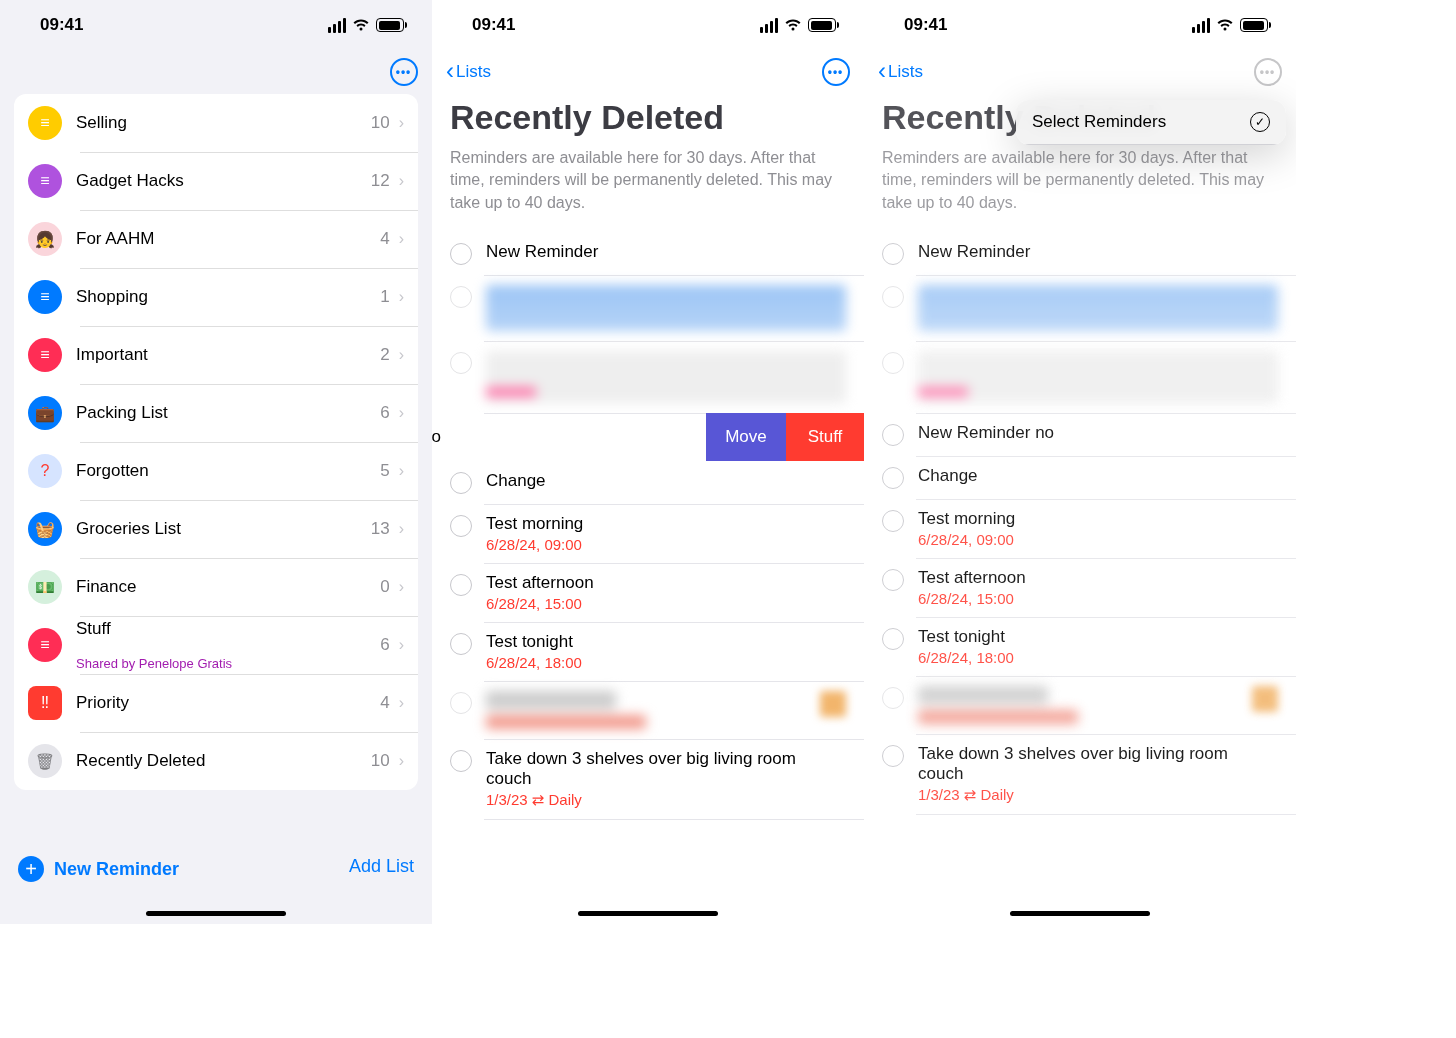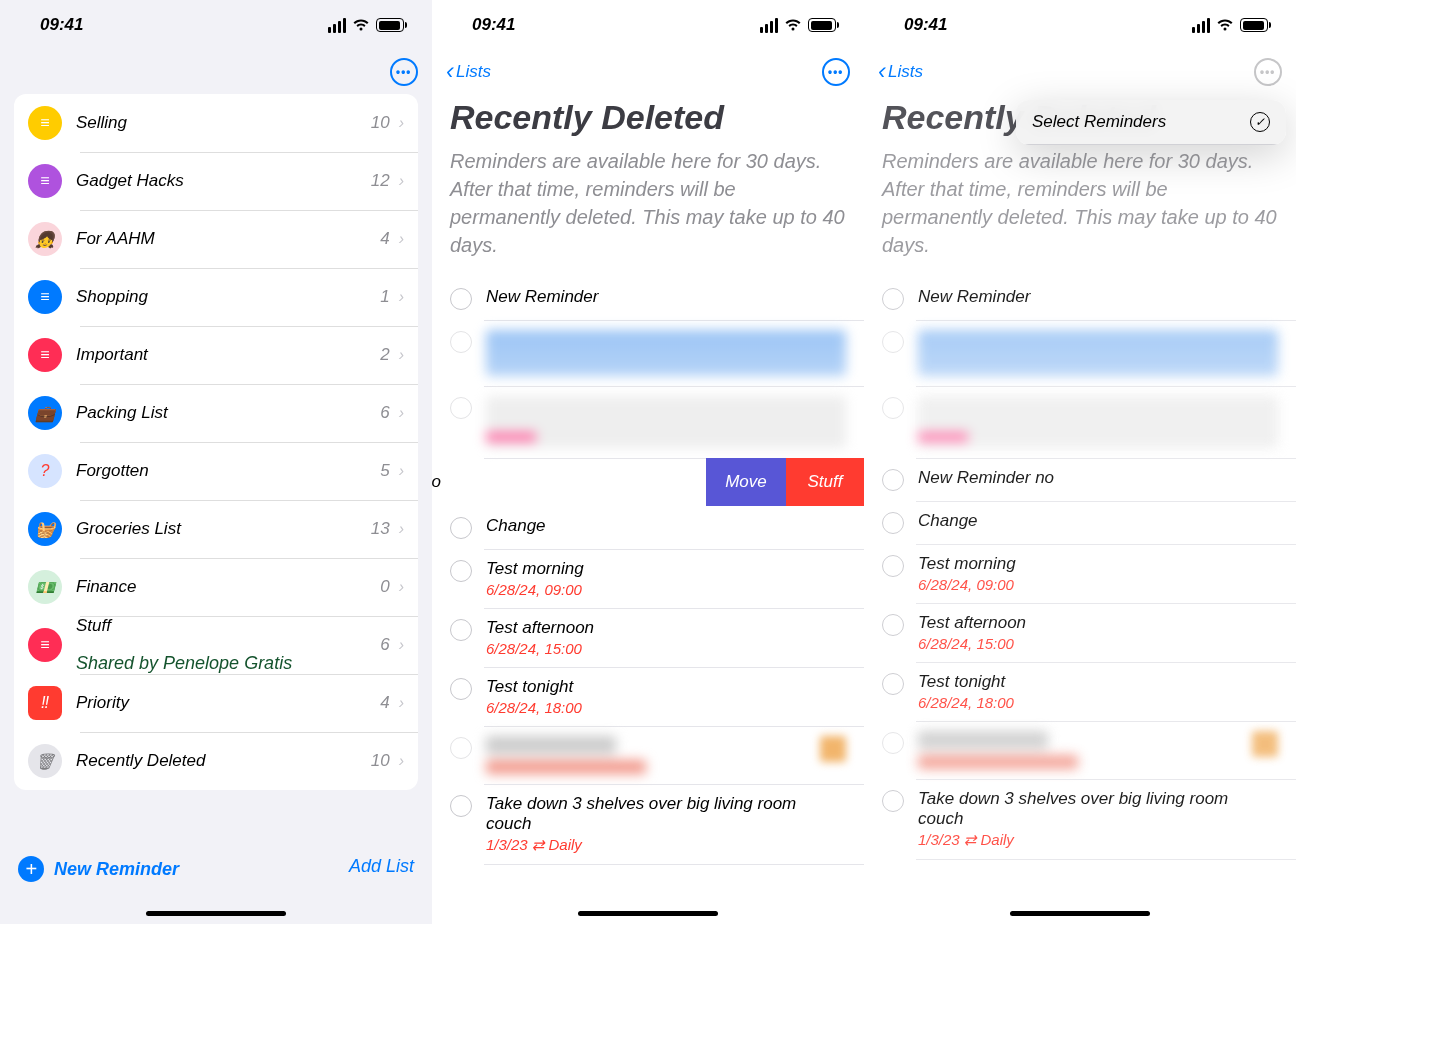--- a/index.html
+++ b/index.html
@@ -1,17 +1,17 @@
 <!DOCTYPE html>
 <html><head>
 <meta charset="utf-8">
 <style>
   * { box-sizing: border-box; margin: 0; padding: 0; }
   body { font-family: -apple-system, Helvetica, Arial, sans-serif; background: #fff; width: 1296px; height: 924px; overflow: hidden; display: flex; }
-  .phone { width: 432px; height: 924px; position: relative; background: #fff; font-style: italic; }
+  .phone { width: 432px; height: 924px; position: relative; background: #fff; }
   .phone1 { background: #f2f2f7; }
   .status-bar { height: 50px; display: flex; align-items: center; justify-content: space-between; padding: 0 28px 0 40px; }
   .time { font-weight: 600; font-size: 17px; }
   .status-icons { display: flex; align-items: center; gap: 6px; }
   .signal { display: flex; align-items: flex-end; gap: 2px; }
   .signal span { width: 3px; background: #000; border-radius: 1px; }
   .signal span:nth-child(1){height:6px;} .signal span:nth-child(2){height:9px;} .signal span:nth-child(3){height:12px;} .signal span:nth-child(4){height:15px;}
   .wifi { font-size: 16px; }
   .battery { width: 28px; height: 14px; border: 1.5px solid #000; border-radius: 4px; position: relative; }
   .battery::after { content:''; position:absolute; right:-4px; top:3px; width:2.5px; height:6px; background:#000; border-radius:0 2px 2px 0; }
@@ -25,36 +25,36 @@
   .more-btn.dim { border-color: #c6c6c8; color: #c6c6c8; }
   .dots { margin-left: -1px; }
   
   
   .lists-card { margin: 0 14px; background: #fff; border-radius: 12px; overflow: hidden; }
   .list-row { display: flex; align-items: center; height: 58px; padding: 0 14px 0 14px; position: relative; }
   .list-row::after { content:''; position:absolute; left: 66px; right: 0; bottom: 0; height: 0.5px; background: #dedede; }
   .list-row:last-child::after { display: none; }
   .list-icon { width: 34px; height: 34px; border-radius: 50%; display: flex; align-items: center; justify-content: center; color: #fff; font-size: 16px; margin-right: 14px; flex-shrink: 0; }
   .list-name { flex: 1; font-size: 17px; color: #000; }
-  .list-sub { font-size: 18px; color: #14532d; margin-top: 17px; }
+  .list-sub { font-size: 13px; color: #a21caf; margin-top: 17px; }
   .list-count { font-size: 17px; color: #8e8e93; margin-right: 9px; }
   .row-chev { color: #c7c7cc; font-size: 16px; }
   
   .ic-yellow{background:#ffcc00;} .ic-purple{background:#af52de;} .ic-pink{background:#fad5db;} .ic-blue{background:#007aff;} .ic-red{background:#ff2d55;} .ic-teal{background:#007aff;} .ic-lblue{background:#d6e4ff; color:#ff3b30;} .ic-cyan{background:#007aff;} .ic-green{background:#d5f0dd;} .ic-magenta{background:#ff2d55;} .ic-salmon{background:#ff3b30; border-radius:8px;} .ic-gray{background:#e5e5ea; color:#7d7d80;}
   
   .footer { position: absolute; bottom: 0; left: 0; right: 0; height: 80px; display: flex; align-items: flex-start; justify-content: space-between; padding: 12px 18px; background: #f2f2f7; }
   .new-reminder { display: flex; align-items: center; gap: 10px; color: #007aff; font-size: 18px; font-weight: 600; }
   .new-reminder-icon { width: 26px; height: 26px; background: #007aff; border-radius: 50%; color: #fff; display: flex; align-items: center; justify-content: center; font-size: 20px; font-weight: 400; }
   .add-list { color: #007aff; font-size: 18px; }
   
   .home-ind { position: absolute; bottom: 8px; left: 50%; transform: translateX(-50%); width: 140px; height: 5px; background: #000; border-radius: 3px; }
   
   
   .title { font-size: 34px; font-weight: 700; color: #3c3c43; padding: 4px 18px 10px; }
-  .subtitle { font-size: 20px; color: #8e8e93; padding: 0 18px 18px; line-height: 1.4; }
+  .subtitle { font-size: 16px; color: #8e8e93; padding: 0 18px 18px; line-height: 1.4; }
   
   .reminder-list { }
   .reminder-row { display: flex; padding: 10px 18px; align-items: flex-start; position: relative; }
   .reminder-row::after { content:''; position:absolute; left: 52px; right: 0; bottom: 0; height: 0.5px; background: #e5e5ea; }
   .circle { width: 22px; height: 22px; border: 1.5px solid #c7c7cc; border-radius: 50%; margin-right: 14px; margin-top: 1px; flex-shrink: 0; }
   .reminder-content { flex: 1; }
   .reminder-title { font-size: 17px; color: #000; }
   .reminder-meta { font-size: 15px; color: #ff3b30; margin-top: 2px; }
   .reminder-meta .repeat { margin-left: 4px; }
   

